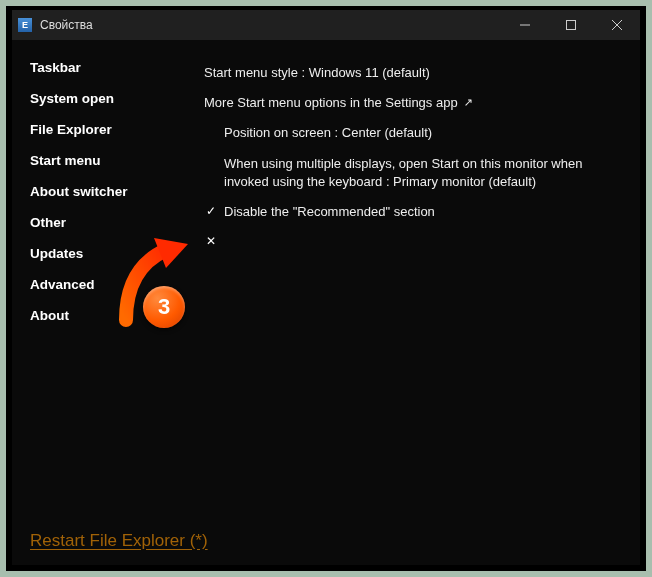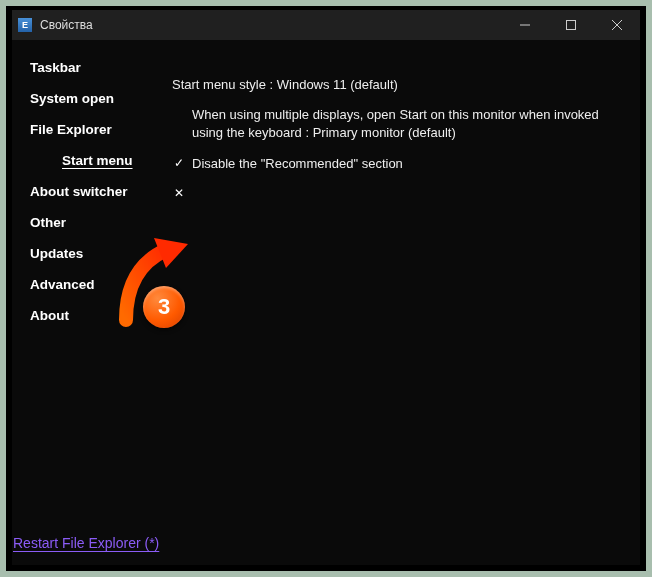--- a/index.html
+++ b/index.html
@@ -5,30 +5,30 @@
   * { margin: 0; padding: 0; box-sizing: border-box; }
   html, body { width: 652px; height: 577px; overflow: hidden; font-family: "Segoe UI", Arial, sans-serif; background: #f0f0f0; }
   .frame { width: 652px; height: 577px; border: 6px solid #a8beae; background: #000; position: relative; }
   .window { position: absolute; left: 6px; top: 4px; right: 6px; bottom: 6px; background: #202020; display: flex; flex-direction: column; }
   .titlebar { height: 30px; background: #202020; display: flex; align-items: center; color: #ddd; font-size: 12px; }
   .title-icon { width: 14px; height: 14px; background: linear-gradient(#4890d8,#2462a8); margin: 0 8px 0 6px; display:flex; align-items:center; justify-content:center; font-size:9px; color:#fff; font-weight:bold; }
   .title-text { flex: 0 0 auto; }
   .title-spacer { flex: 1; }
   .win-btn { width: 46px; height: 30px; display: flex; align-items: center; justify-content: center; color: #ccc; }
   .win-btn svg { width: 10px; height: 10px; }
-  .body { flex: 1; display: flex; background: #0a0a0a; position: relative; }
+  .body { flex: 1; display: flex; background: #0a0a0a; position: relative; gap: 32px; }
   .sidebar { width: 150px; padding: 20px 0 0 18px; display: flex; flex-direction: column; gap: 16px; }
   .sidebar-item { color: #fff; font-size: 13.5px; font-weight: 600; cursor: pointer; width: fit-content; }
-  .sidebar-item.active { text-decoration: underline; text-underline-offset: 3px; margin-left: 32px; }
-  .content { flex: 1; padding: 36px 18px 0 10px; color: #eee; font-size: 13px; line-height: 1.4; display: flex; flex-direction: column; gap: 12px; }
+  .sidebar-item.active { text-underline-offset: 3px; }
+  .content { flex: 1; padding: 24px 18px 0 10px; color: #eee; font-size: 13px; line-height: 1.4; display: flex; flex-direction: column; gap: 12px; }
   .content-line { display: flex; align-items: flex-start; gap: 6px; }
   .indent { padding-left: 20px; }
   .ext-icon { font-size: 11px; position: relative; top: 1px; }
   .check-mark, .x-mark { width: 14px; display:inline-flex; justify-content:center; color:#fff; font-size: 12px; }
-  .bottom-link { position: absolute; left: 1px; bottom: 14px; color: #8b5cf6; font-size: 14px; text-decoration: underline; text-underline-offset: 3px; cursor: pointer; }
+  .bottom-link { position: absolute; left: 18px; bottom: 14px; color: #a16207; font-size: 17px; text-decoration: underline; text-underline-offset: 3px; cursor: pointer; }
   
   .arrow-svg { position: absolute; left: 84px; top: 198px; width: 100px; height: 90px; pointer-events: none; }
   .badge { position: absolute; left: 131px; top: 246px; width: 42px; height: 42px; border-radius: 50%; background: radial-gradient(circle at 35% 30%, #ff8a3d, #ff5a00 55%, #d63e00); box-shadow: 0 2px 4px rgba(0,0,0,.6), inset 0 2px 3px rgba(255,255,255,.35); display:flex; align-items:center; justify-content:center; color:#fff; font-size: 22px; font-weight: 800; font-family: Arial, sans-serif; pointer-events: none; }
 </style>
 </head>
 <body>
 
 <div class="frame">
   <div class="window">
     <div class="titlebar">
@@ -63,20 +63,27 @@
         <div class="sidebar-item">Other</div>
         <div class="sidebar-item">Updates</div>
         <div class="sidebar-item">Advanced</div>
         <div class="sidebar-item">About</div>
       </div>
 
       <div class="content">
         <div class="content-line">
           <span>Start menu style : Windows 11 (default)</span>
         </div>
+        <div class="content-line">
+          <span>More Start menu options in the Settings app</span>
+          <span class="ext-icon">↗</span>
+        </div>
+        <div class="content-line indent">
+          <span>Position on screen : Center (default)</span>
+        </div>
         <div class="content-line indent">
           <span>When using multiple displays, open Start on this monitor when invoked using the keyboard : Primary monitor (default)</span>
         </div>
         <div class="content-line">
           <span class="check-mark">✓</span>
           <span>Disable the "Recommended" section</span>
         </div>
         <div class="content-line">
           <span class="x-mark">✕</span>
         </div>

